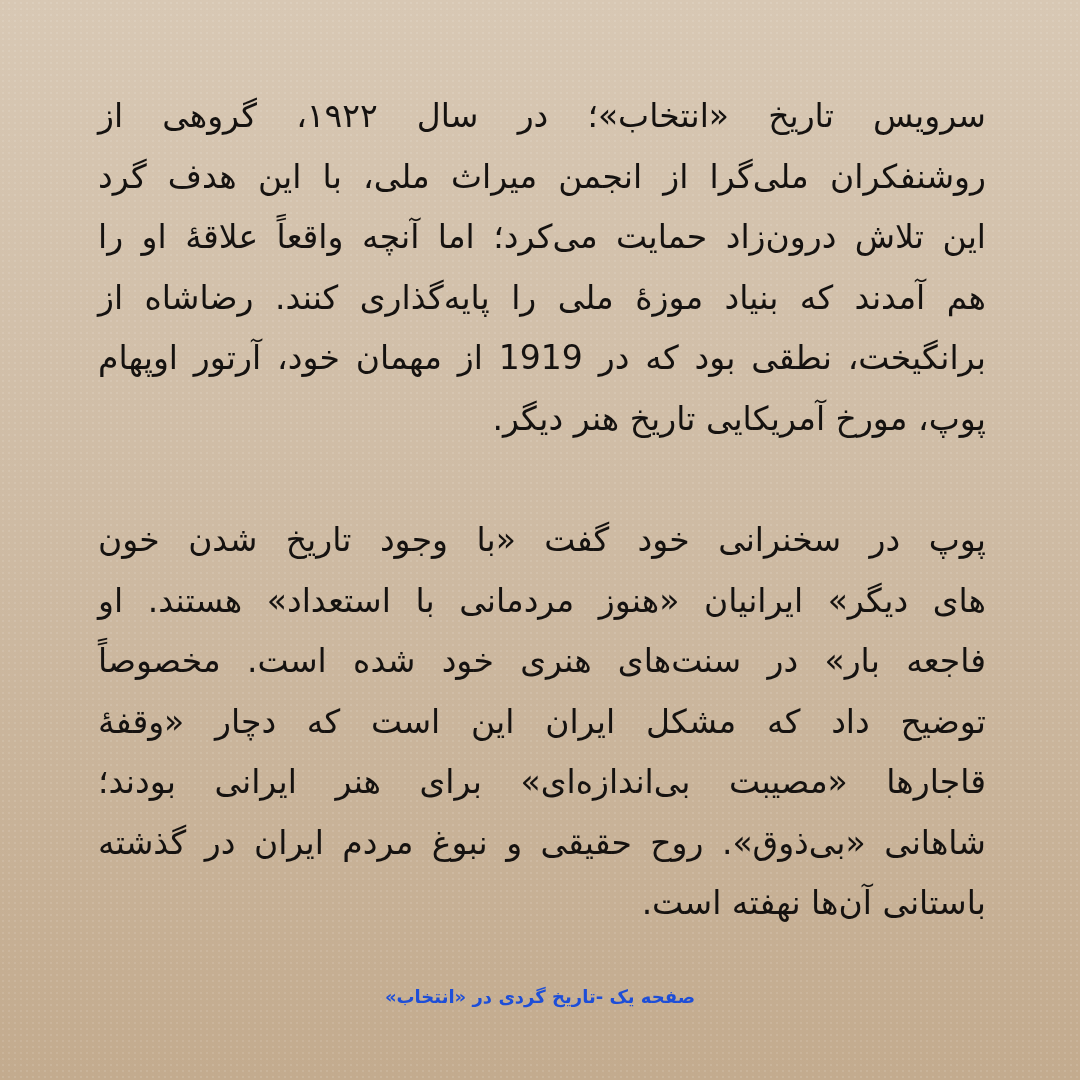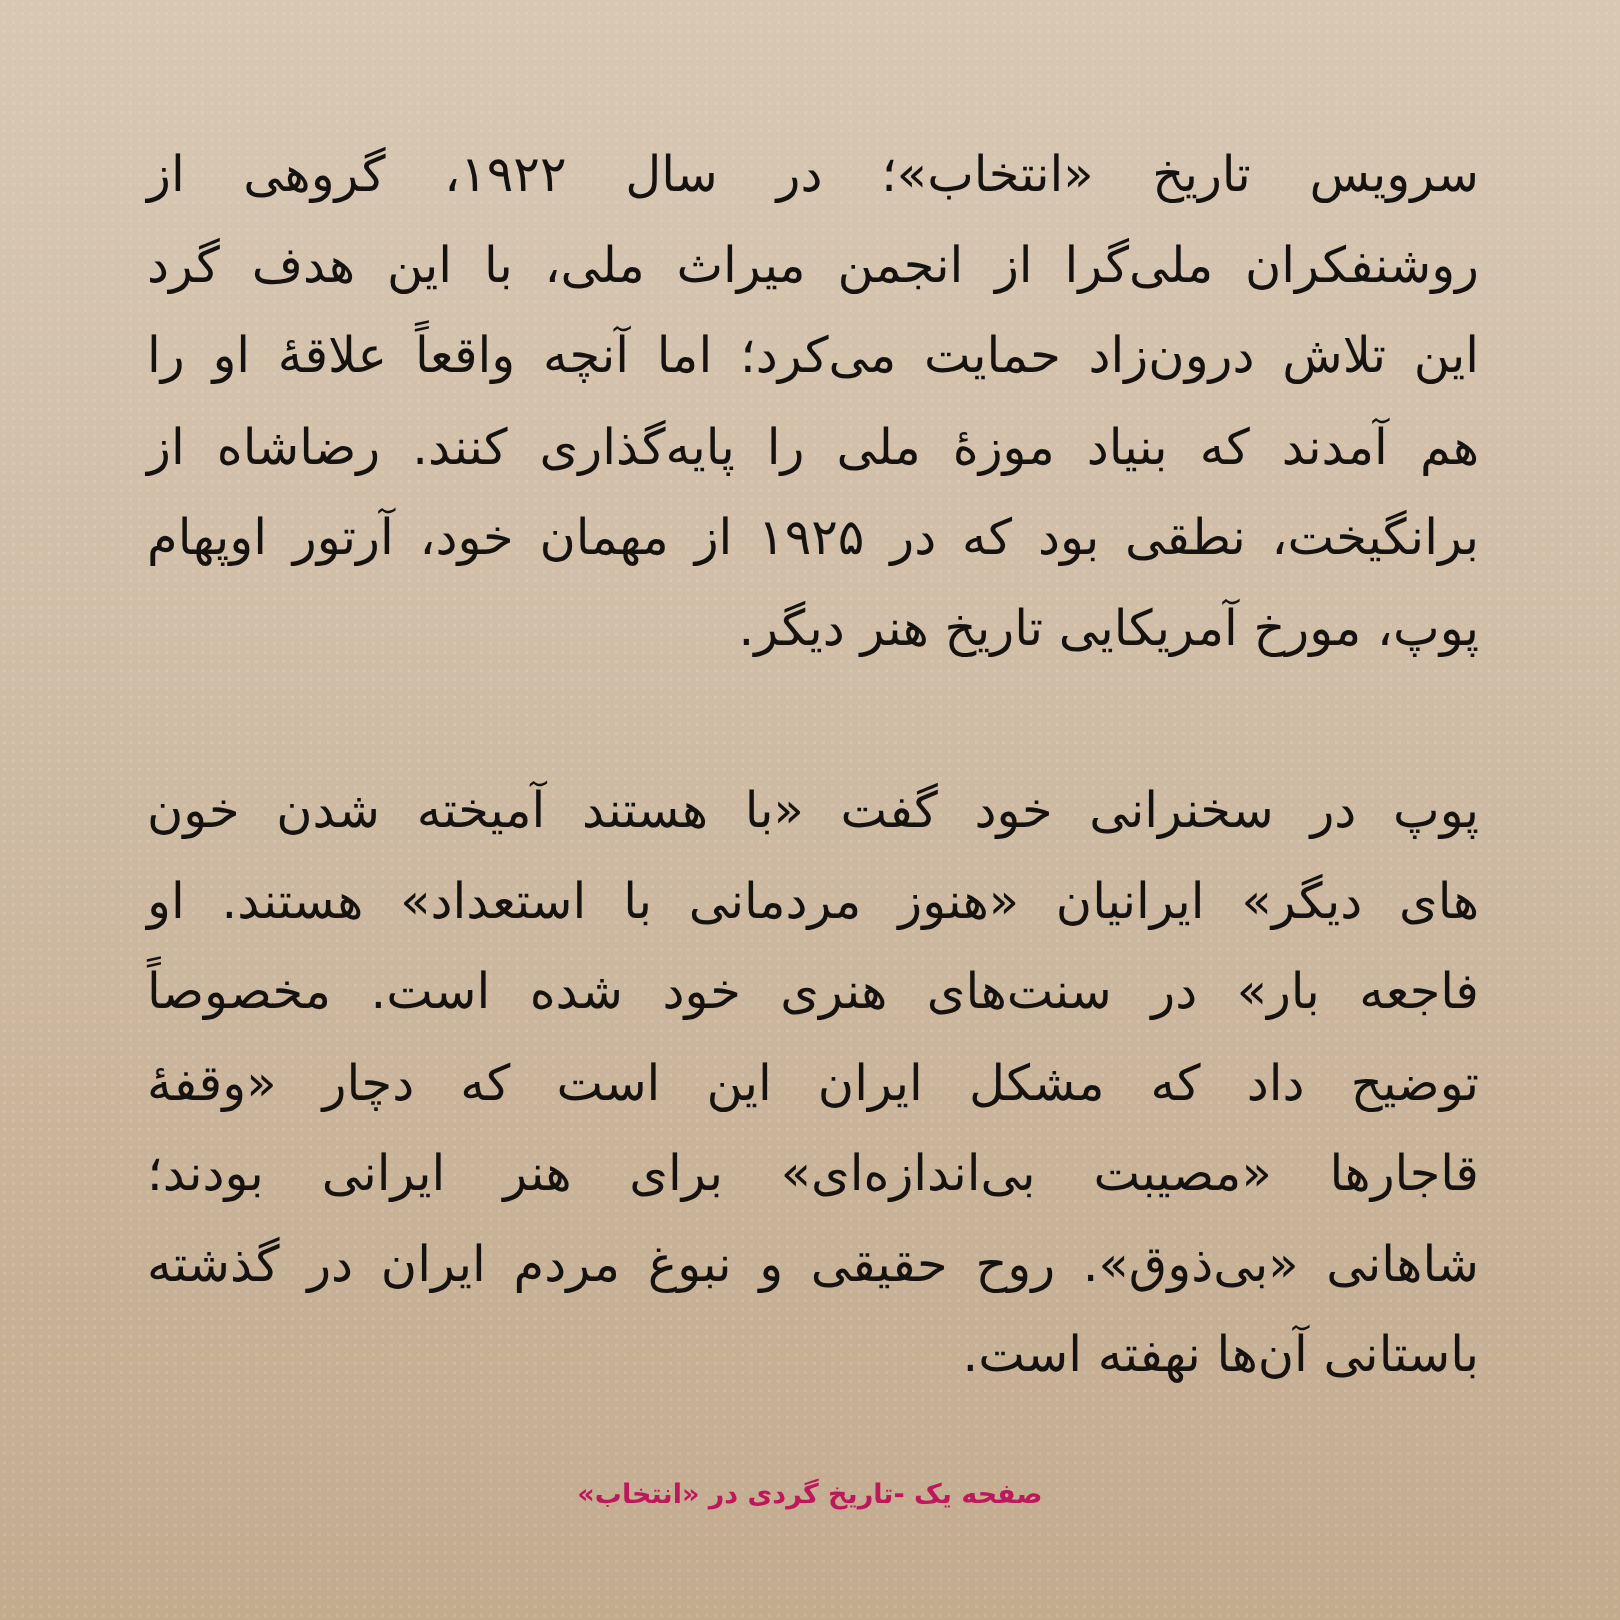--- a/index.html
+++ b/index.html
@@ -55,41 +55,41 @@
     .footer {
       position: absolute;
       top: 986px;
       left: 0;
       width: 1080px;
       text-align: center;
       direction: rtl;
       font-family: "DejaVu Sans", sans-serif;
       font-weight: bold;
       font-size: 18px;
-      color: #be185d;
+      color: #1d4ed8;
     }
   </style>
 </head>
 <body>
 
 <div class="texture"></div>
 
 <div class="page">
 
   <p class="body-text" id="para-1">
     <span class="line">سرویس تاریخ «انتخاب»؛ در سال ۱۹۲۲، گروهی از</span>
     <span class="line">روشنفکران ملی‌گرا از انجمن میراث ملی، با این هدف گرد</span>
     <span class="line">این تلاش درون‌زاد حمایت می‌کرد؛ اما آنچه واقعاً علاقهٔ او را</span>
     <span class="line">هم آمدند که بنیاد موزهٔ ملی را پایه‌گذاری کنند. رضاشاه از</span>
-    <span class="line">برانگیخت، نطقی بود که در ۱۹۲۵ از مهمان خود، آرتور اوپهام</span>
+    <span class="line">برانگیخت، نطقی بود که در 1919 از مهمان خود، آرتور اوپهام</span>
     <span class="line last">پوپ، مورخ آمریکایی تاریخ هنر دیگر.</span>
   </p>
 
   <p class="body-text" id="para-2">
-    <span class="line">پوپ در سخنرانی خود گفت «با هستند آمیخته شدن خون</span>
+    <span class="line">پوپ در سخنرانی خود گفت «با وجود تاریخ شدن خون</span>
     <span class="line">های دیگر» ایرانیان «هنوز مردمانی با استعداد» هستند. او</span>
     <span class="line">فاجعه بار» در سنت‌های هنری خود شده است. مخصوصاً</span>
     <span class="line">توضیح داد که مشکل ایران این است که دچار «وقفهٔ</span>
     <span class="line">قاجارها «مصیبت بی‌اندازه‌ای» برای هنر ایرانی بودند؛</span>
     <span class="line">شاهانی «بی‌ذوق». روح حقیقی و نبوغ مردم ایران در گذشته</span>
     <span class="line last">باستانی آن‌ها نهفته است.</span>
   </p>
 
   <div class="footer">صفحه یک -تاریخ گردی در «انتخاب»</div>
 

